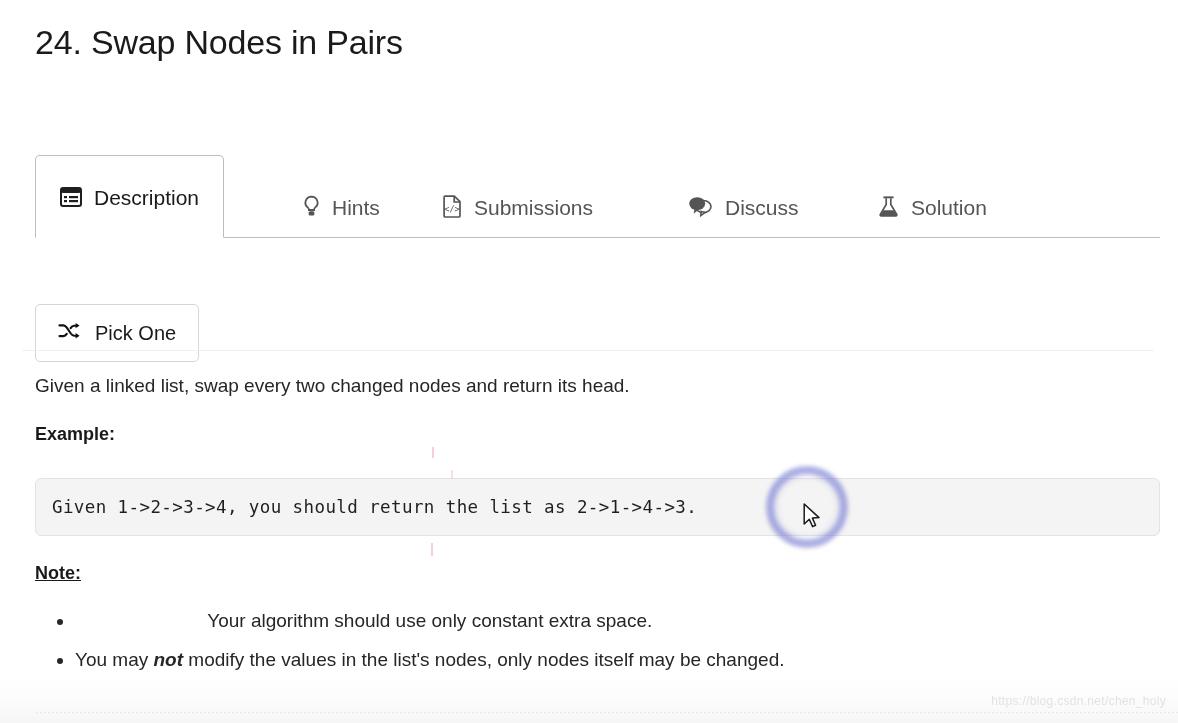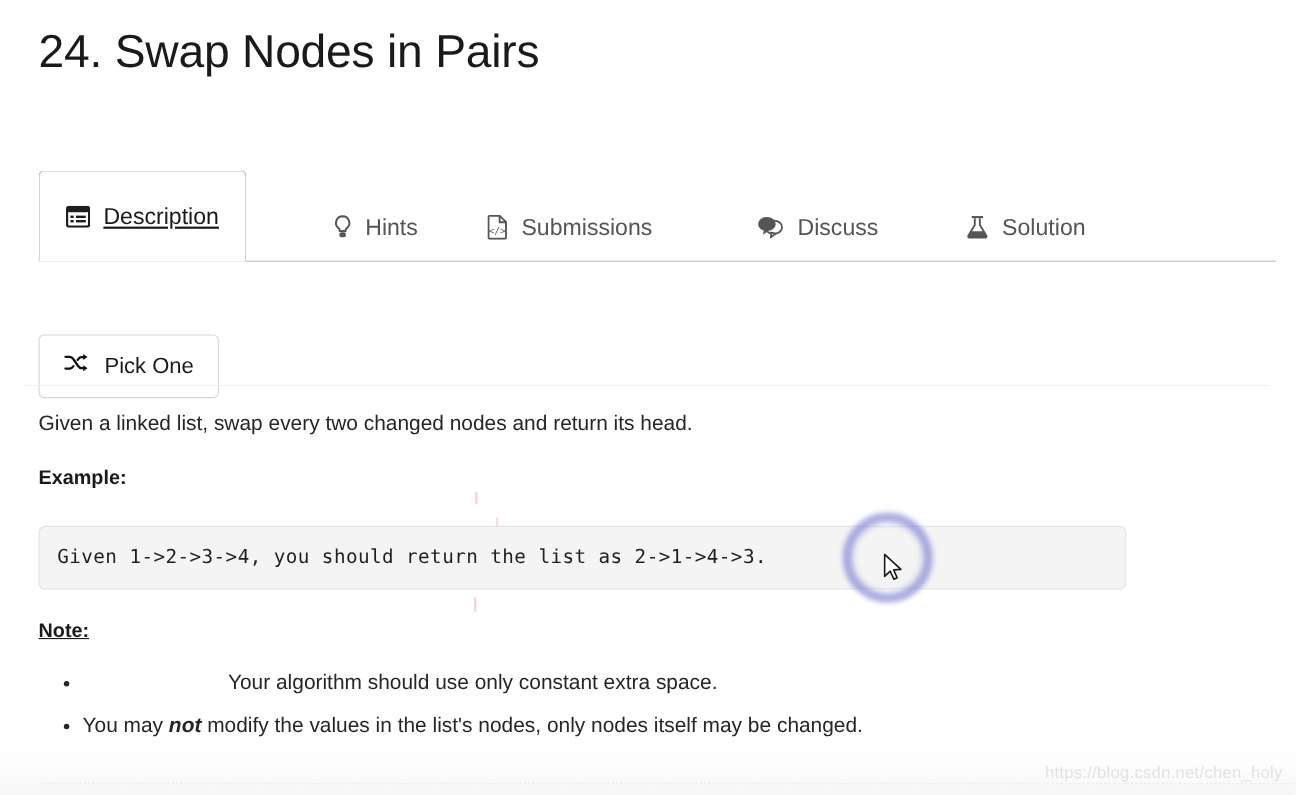--- a/index.html
+++ b/index.html
@@ -15,21 +15,21 @@
     font-family: "Liberation Sans", sans-serif;
     color: #212121;
     -webkit-font-smoothing: antialiased;
   }
 
   
   #page-title {
     position: absolute;
     left: 35px;
     top: 22px;
-    font-size: 42px;
+    font-size: 34px;
     font-weight: 400;
     letter-spacing: -0.2px;
     color: #1a1a1a;
     line-height: 1.2;
   }
 
   
   #tab-bar {
     position: absolute;
     left: 0;
@@ -62,21 +62,20 @@
   .tab.active {
     bottom: 0;
     height: 83px;
     background: #ffffff;
     border: 1px solid #bdbdbd;
     border-bottom: 1px solid #ffffff;
     border-radius: 5px 5px 0 0;
     color: #1a1a1a;
     padding: 0 24px;
     z-index: 3;
-    text-decoration: underline;
   }
   .tab-label { line-height: 1; position: relative; top: 1px; }
   .tab.active .tab-label { font-weight: 400; }
   .tab .ico { display: inline-flex; align-items: center; justify-content: center; }
 
   
   #pick-one {
     position: absolute;
     left: 35px;
     top: 264px;
@@ -121,21 +120,21 @@
     font-size: 18px;
     font-weight: bold;
     color: #1a1a1a;
   }
 
   
   #code-block {
     position: absolute;
     left: 35px;
     top: 478px;
-    width: 989px;
+    width: 1125px;
     height: 58px;
     box-sizing: border-box;
     background: #f4f4f4;
     border: 1px solid #e3e3e3;
     border-radius: 6px;
     display: flex;
     align-items: center;
     padding: 0 16px;
   }
   #code-text {
@@ -198,21 +197,21 @@
     top: 712px;
     height: 1px;
     background: repeating-linear-gradient(to right, #e8e8e8 0 2px, transparent 2px 4px);
   }
 
   
   #watermark {
     position: absolute;
     right: 12px;
     top: 694px;
-    font-size: 15px;
+    font-size: 12px;
     color: #e2e2e2;
     letter-spacing: .3px;
     white-space: nowrap;
     user-select: none;
   }
 
   
   #click-ripple {
     position: absolute;
     left: 766px;

